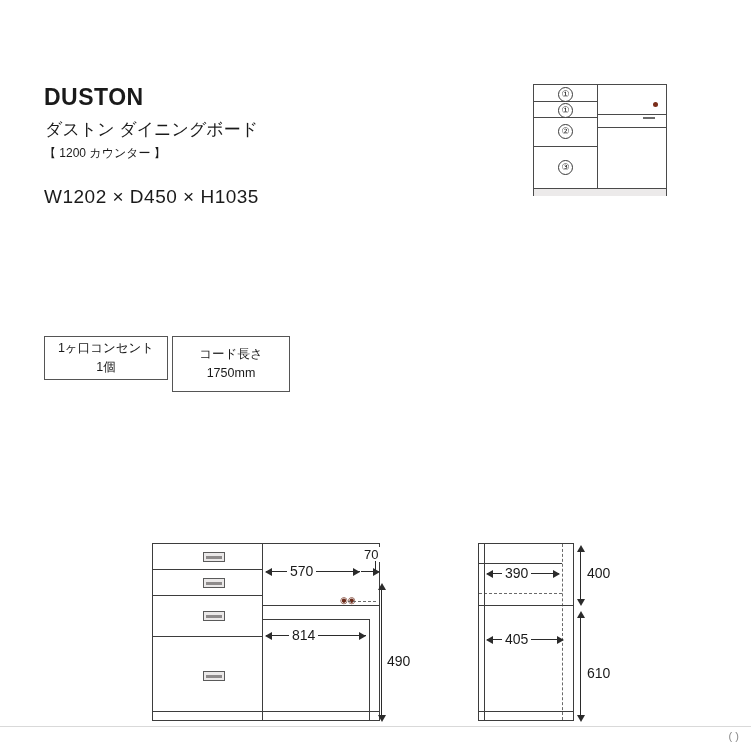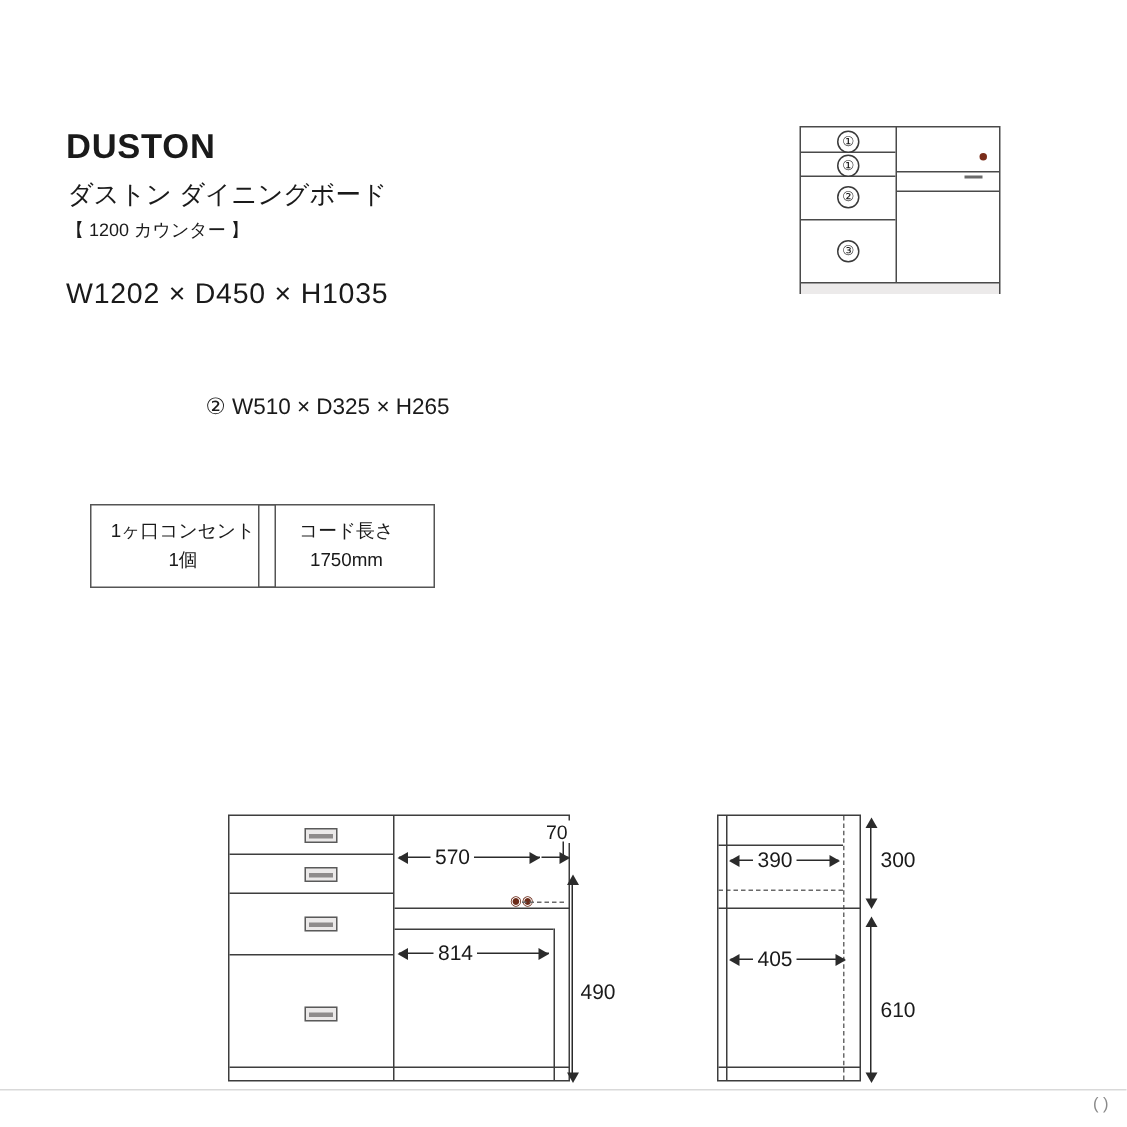--- a/index.html
+++ b/index.html
@@ -66,21 +66,21 @@
     position: absolute;
     border: 1px solid #555;
     box-sizing: border-box;
     display: flex;
     flex-direction: column;
     align-items: center;
     justify-content: center;
     font-size: 12.5px;
     line-height: 1.5;
   }
-  #spec-box-0 { left: 60px; top: 336px; width: 124px; height: 56px; }
+  #spec-box-0 { left: 44px; top: 336px; width: 124px; height: 44px; }
   #spec-box-1 { left: 172px; top: 336px; width: 118px; height: 56px; }
 
   
   .thumb {
     position: absolute;
     left: 533px; top: 84px;
     width: 134px; height: 112px;
   }
   .thumb .outer {
     position: absolute;
@@ -235,21 +235,20 @@
 </style>
 </head>
 <body>
 
 <div class="page">
 
   <div class="title">DUSTON</div>
   <div class="subtitle">ダストン ダイニングボード</div>
   <div class="bracket-line">【 1200 カウンター 】</div>
   <div class="dims-line">W1202 × D450 × H1035</div>
-  <div class="inner-row-2">② W510 × D325 × H265</div>
 
   <div class="spec-box" id="spec-box-0">
     <div>1ヶ口コンセント</div>
     <div>1個</div>
   </div>
   <div class="spec-box" id="spec-box-1">
     <div>コード長さ</div>
     <div>1750mm</div>
   </div>
 
@@ -340,21 +339,21 @@
     <div class="dimtext" style="left:24px; top:22px;">390</div>
 
     <div class="arrowline-h" style="left:9px; top:96px; width:76px;"></div>
     <div class="arr arr-l" style="left:8px; top:93px;"></div>
     <div class="arr arr-r" style="left:79px; top:93px;"></div>
     <div class="dimtext" style="left:24px; top:88px;">405</div>
 
     <div class="arrowline-v" style="left:102px; top:6px; height:52px;"></div>
     <div class="arr arr-u" style="left:99px; top:2px;"></div>
     <div class="arr arr-d" style="left:99px; top:56px;"></div>
-    <div class="dimtext" style="left:106px; top:22px;">300</div>
+    <div class="dimtext" style="left:106px; top:22px;">400</div>
 
     <div class="arrowline-v" style="left:102px; top:72px; height:102px;"></div>
     <div class="arr arr-u" style="left:99px; top:68px;"></div>
     <div class="arr arr-d" style="left:99px; top:172px;"></div>
     <div class="dimtext" style="left:106px; top:122px;">610</div>
   </div>
 
   <div class="footer-rule"></div>
   <div class="footer-note">( )</div>
 

